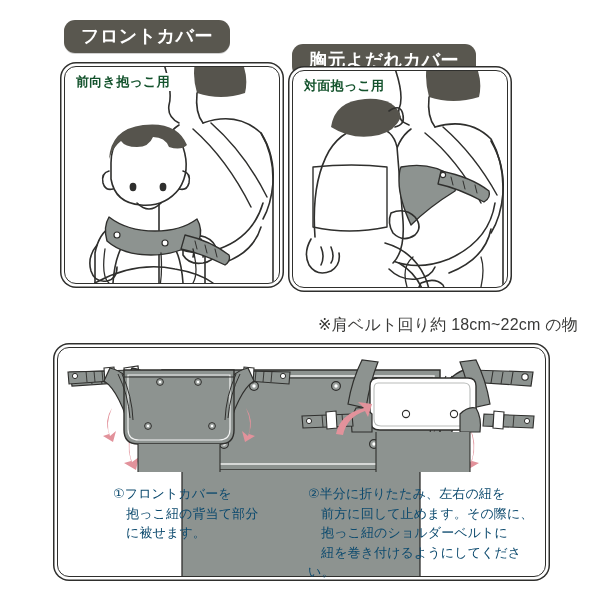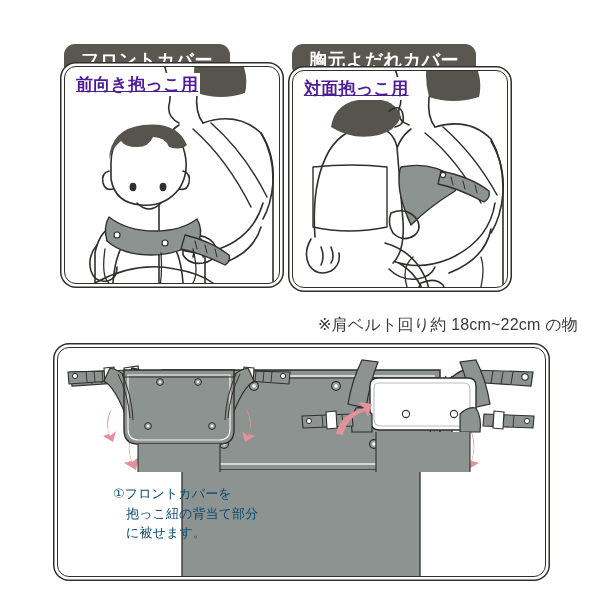--- a/index.html
+++ b/index.html
@@ -35,28 +35,27 @@
     position:absolute;
     border:1.5px solid #2f2f2d;
     border-radius:12px;
     background:#ffffff;
     box-shadow:0 0 0 2.5px #ffffff, 0 0 0 4px #2f2f2d;
     overflow:hidden;
   }
   .panel-label{
     position:absolute;
     top:6px;left:9px;
-    font-size:17px;
+    font-size:13px;
     font-weight:600;
-    color:#4c1d95;
+    color:#14532d;
     letter-spacing:.3px;
     z-index:6;
     background:#fff;
     padding:0 2px;
-    text-decoration:underline;
   }
   .panel svg{position:absolute;top:0;left:0;}
 
   
   .note{
     position:absolute;
     font-size:16px;
     line-height:1.55;
     color:#3a3a38;
     letter-spacing:.2px;
@@ -71,21 +70,21 @@
     color:#0c4a6e;
     letter-spacing:.1px;
     white-space:pre-line;
   }
 </style>
 </head>
 <body>
 
 <div class="sheet">
 
-  <div style="position:absolute;left:64px;top:44px;">
+  <div style="position:absolute;left:64px;top:20px;">
     <span class="pill">フロントカバー</span>
   </div>
 
   <div style="position:absolute;left:292px;top:44px;">
     <span class="pill">胸元よだれカバー</span>
   </div>
 
   <div class="panel" style="left:64px;top:66px;width:214px;height:216px;">
     <div class="panel-label">前向き抱っこ用</div>
 
@@ -337,14 +336,18 @@
       <path d="M78 80 l0 40 M172 80 l0 40" stroke="#2f2f2d" stroke-width="1.1" fill="none"></path>
 
       <path d="M38 82 q4 -20 28 -26 l-6 -6 l14 2 l-4 13 l-3 -6 q-18 6 -22 24 z" fill="#e2929b" stroke="none"></path>
     </svg>
   </div>
 
   <div class="caption" style="left:113px;top:484px;width:190px;">①フロントカバーを
 　抱っこ紐の背当て部分
 　に被せます。</div>
 
+  <div class="caption" style="left:308px;top:484px;width:235px;">②半分に折りたたみ、左右の紐を
+　前方に回して止めます。その際に、
+　抱っこ紐のショルダーベルトに
+　紐を巻き付けるようにしてください。</div>
 
 </div>
 
 </body></html>

